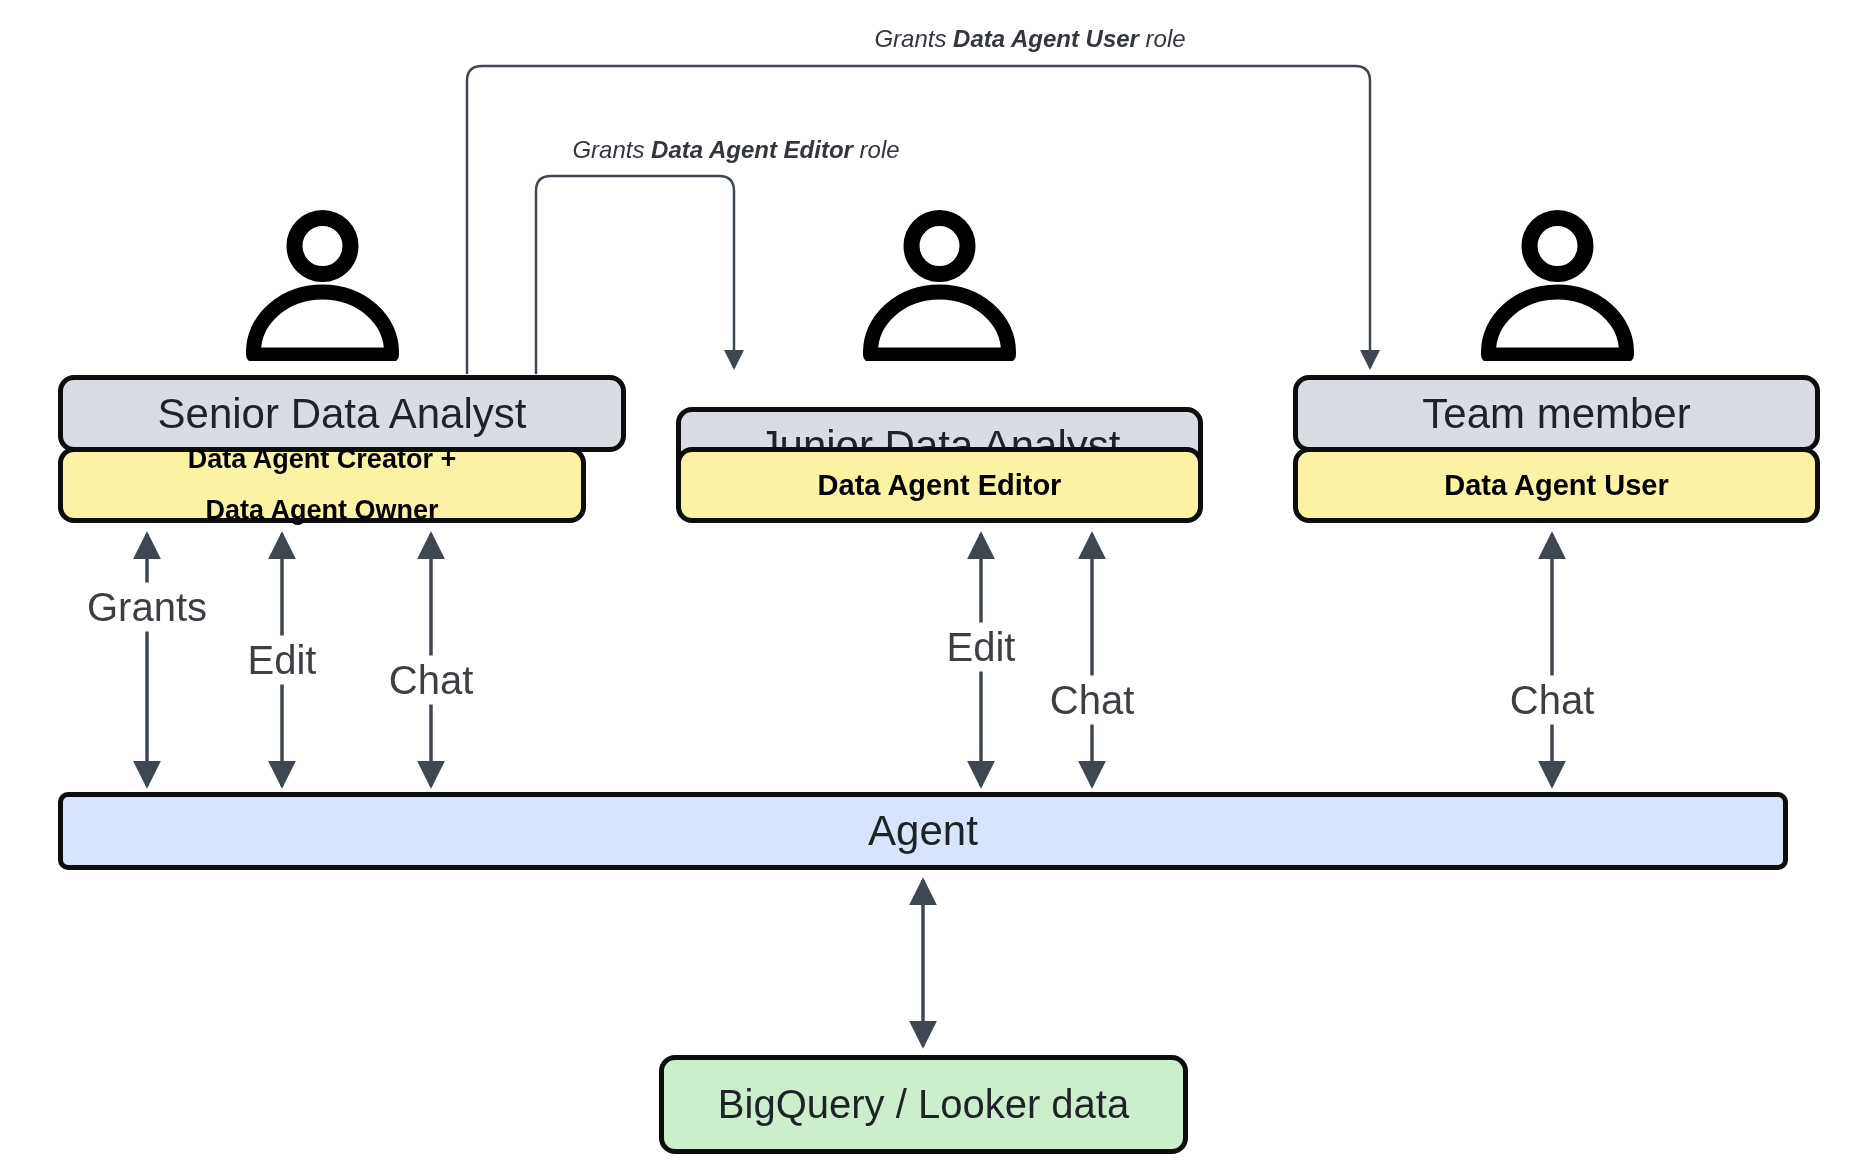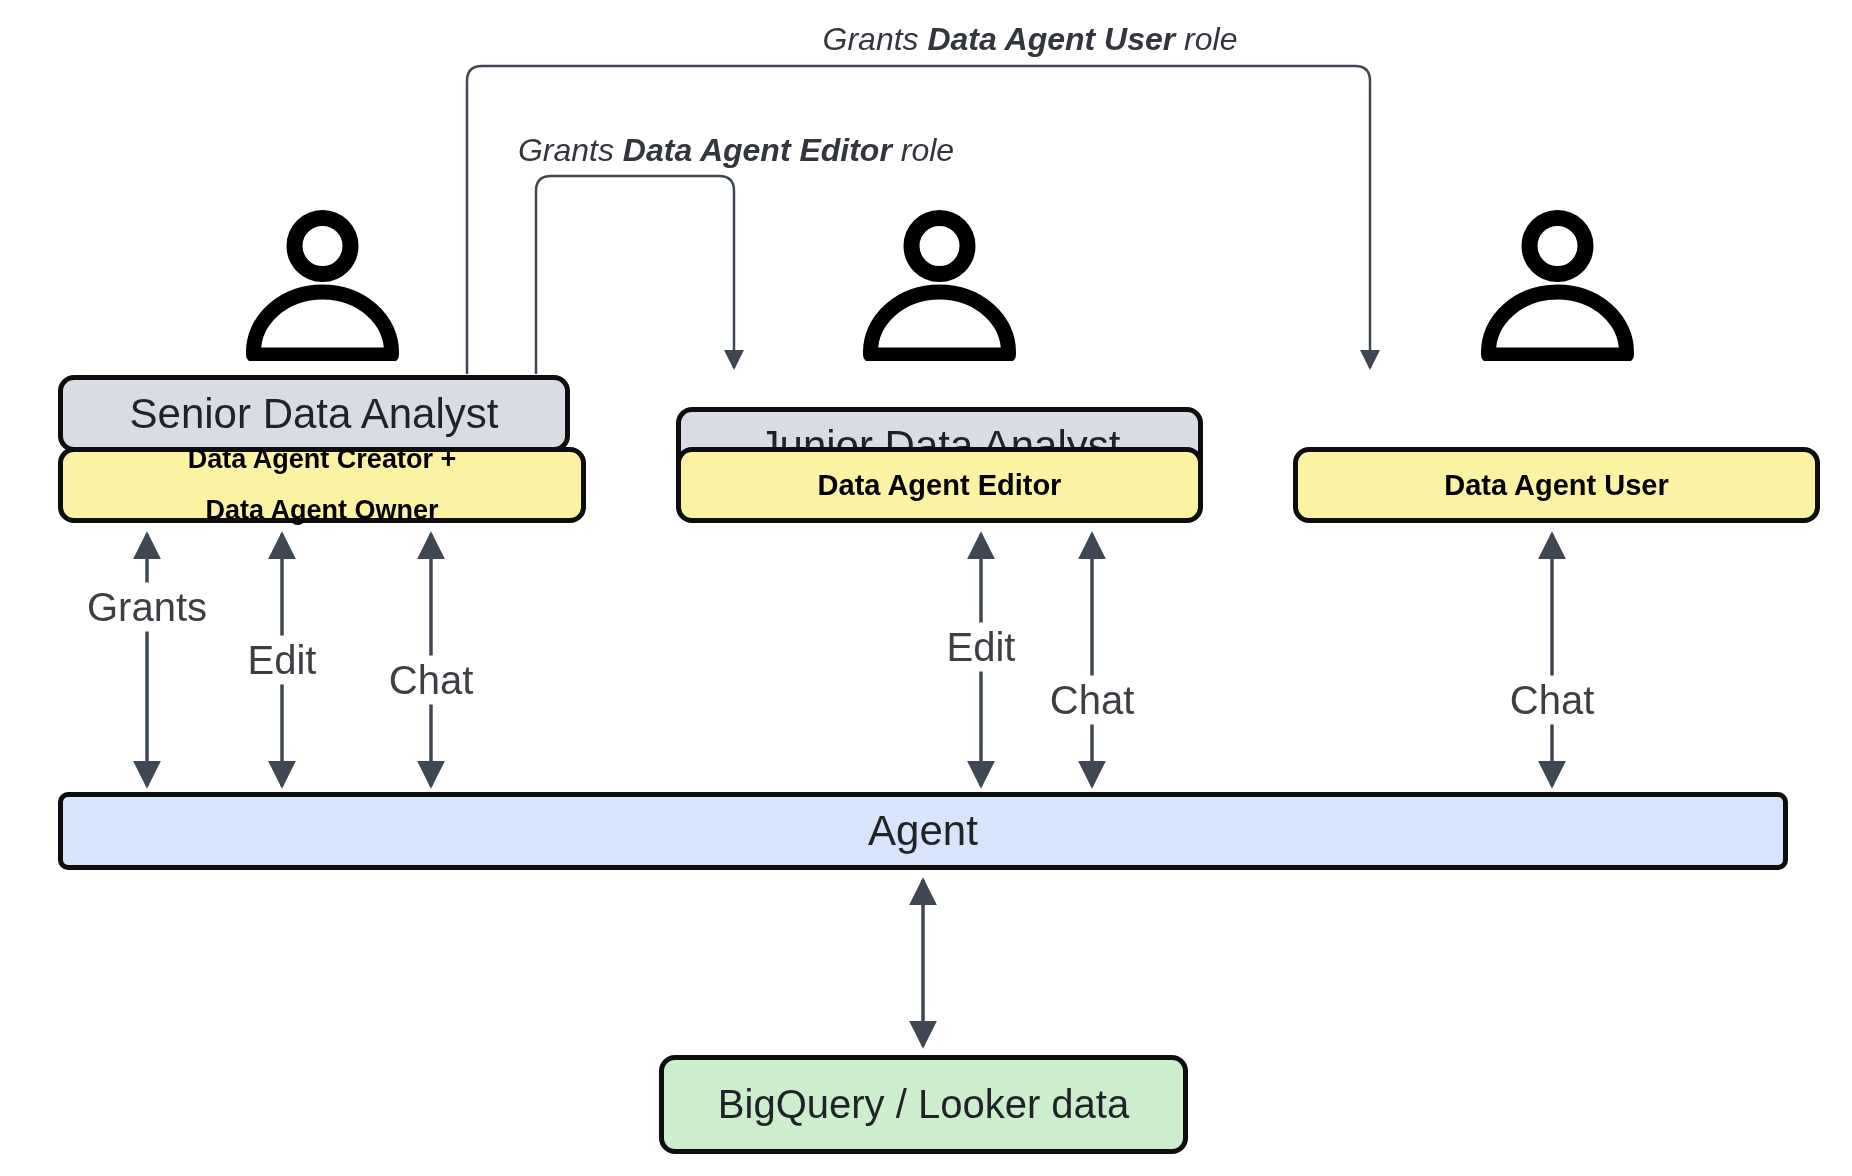--- a/index.html
+++ b/index.html
@@ -57,21 +57,21 @@
     transform:translate(-50%,-50%);
     background:#ffffff;
     padding:2px 8px;
     font-size:40px;color:#3c4045;
     white-space:nowrap;
   }
   
   .grant-label{
     transform:translate(-50%,-50%);
     font-style:italic;
-    font-size:32px;color:#33373d;
+    font-size:24px;color:#33373d;
     white-space:nowrap;
     background:#ffffff;
     padding:0 4px;
   }
   .grant-label b{font-weight:bold;}
   .person{display:block;}
   .person circle{fill:none;stroke:#000;}
   .person .body{fill:#fff;stroke:#000;stroke-linejoin:round;}
 </style>
 </head>
@@ -119,35 +119,38 @@
   </svg>
   <svg class="abs person" style="left:862px;top:206px;" width="155" height="155" viewBox="0 0 155 155">
     <circle cx="77.5" cy="40" r="28" stroke-width="16"></circle>
     <path class="body" d="M8.5,149 v-3 a69,60 0 0 1 138,0 v3 z" stroke-width="15"></path>
   </svg>
   <svg class="abs person" style="left:1480px;top:206px;" width="155" height="155" viewBox="0 0 155 155">
     <circle cx="77.5" cy="40" r="28" stroke-width="16"></circle>
     <path class="body" d="M8.5,149 v-3 a69,60 0 0 1 138,0 v3 z" stroke-width="15"></path>
   </svg>
 
-  <div class="abs titlebox" style="left:58px;top:375px;width:512px;height:77px;">
+  <div class="abs titlebox" style="left:58px;top:375px;width:568px;height:77px;">
     <span>Senior Data Analyst</span>
   </div>
   <div class="abs rolebox double" style="left:58px;top:447px;width:528px;height:76px;gap:18px;">
     <div>Data Agent Creator +</div>
     <div>Data Agent Owner</div>
   </div>
 
   <div class="abs titlebox" style="left:676px;top:375px;width:527px;height:77px;margin-top:32px;">
     <span>Junior Data Analyst</span>
   </div>
   <div class="abs rolebox single" style="left:676px;top:447px;width:527px;height:76px;">
     <div>Data Agent Editor</div>
   </div>
 
+  <div class="abs titlebox" style="left:1293px;top:375px;width:527px;height:77px;">
+    <span>Team member</span>
+  </div>
   <div class="abs rolebox single" style="left:1293px;top:447px;width:527px;height:76px;">
     <div>Data Agent User</div>
   </div>
 
   <div class="abs action-label" style="left:147px;top:607px;">Grants</div>
   <div class="abs action-label" style="left:282px;top:660px;">Edit</div>
   <div class="abs action-label" style="left:431px;top:680px;">Chat</div>
   <div class="abs action-label" style="left:981px;top:647px;">Edit</div>
   <div class="abs action-label" style="left:1092px;top:700px;">Chat</div>
   <div class="abs action-label" style="left:1552px;top:700px;">Chat</div>

